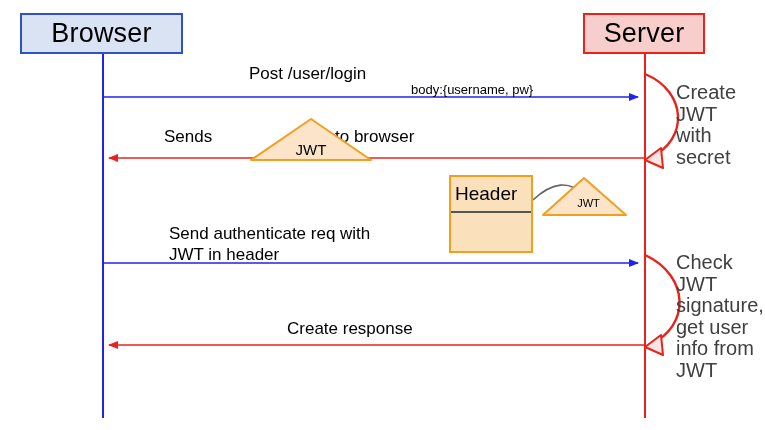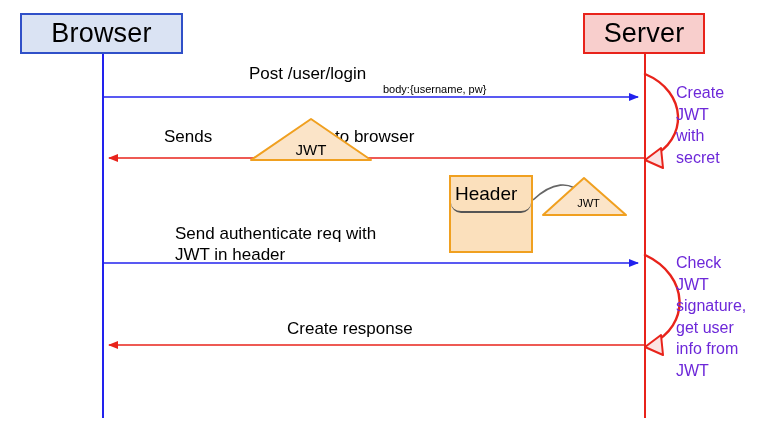--- a/index.html
+++ b/index.html
@@ -80,34 +80,35 @@
 
   
   .msg-label {
     position: absolute;
     color: #000000;
     font-size: 17px;
     line-height: 21px;
     white-space: pre;
   }
   .msg-label.small {
-    font-size: 11px;
+    font-size: 13px;
     line-height: 13px;
+    margin-left: 28px;
   }
   #label-post-login      { left: 249px; top: 63px; }
   #label-post-body       { left: 383px; top: 83px; }
   #label-sends-prefix    { left: 164px; top: 126px; }
   #label-sends-suffix    { left: 335px; top: 126px; }
-  #label-send-auth       { left: 169px; top: 223px; margin-left: 6px; }
+  #label-send-auth       { left: 169px; top: 223px; }
   #label-sends-response  { left: 287px; top: 318px; }
 
   .note-label {
     position: absolute;
-    color: #6d28d9;
-    font-size: 16px;
+    color: #404040;
+    font-size: 20px;
     line-height: 21.5px;
     white-space: pre;
   }
   #note-create-jwt { left: 676px; top: 82px; }
   #note-check-jwt  { left: 676px; top: 252px; }
 
   
   .jwt-triangle {
     position: absolute;
   }
@@ -159,21 +160,20 @@
     width: 100%;
     height: 36px;
     box-sizing: border-box;
     display: flex;
     align-items: center;
     padding-left: 4px;
     font-size: 19px;
     color: #000000;
     border-bottom: 2px solid #555555;
     white-space: pre;
-    border-radius: 10px;
   }
 </style>
 </head>
 <body>
 
 <div id="diagram-canvas">
 
   <div class="participant-box" id="participant-browser">
     <span>Browser</span>
   </div>

